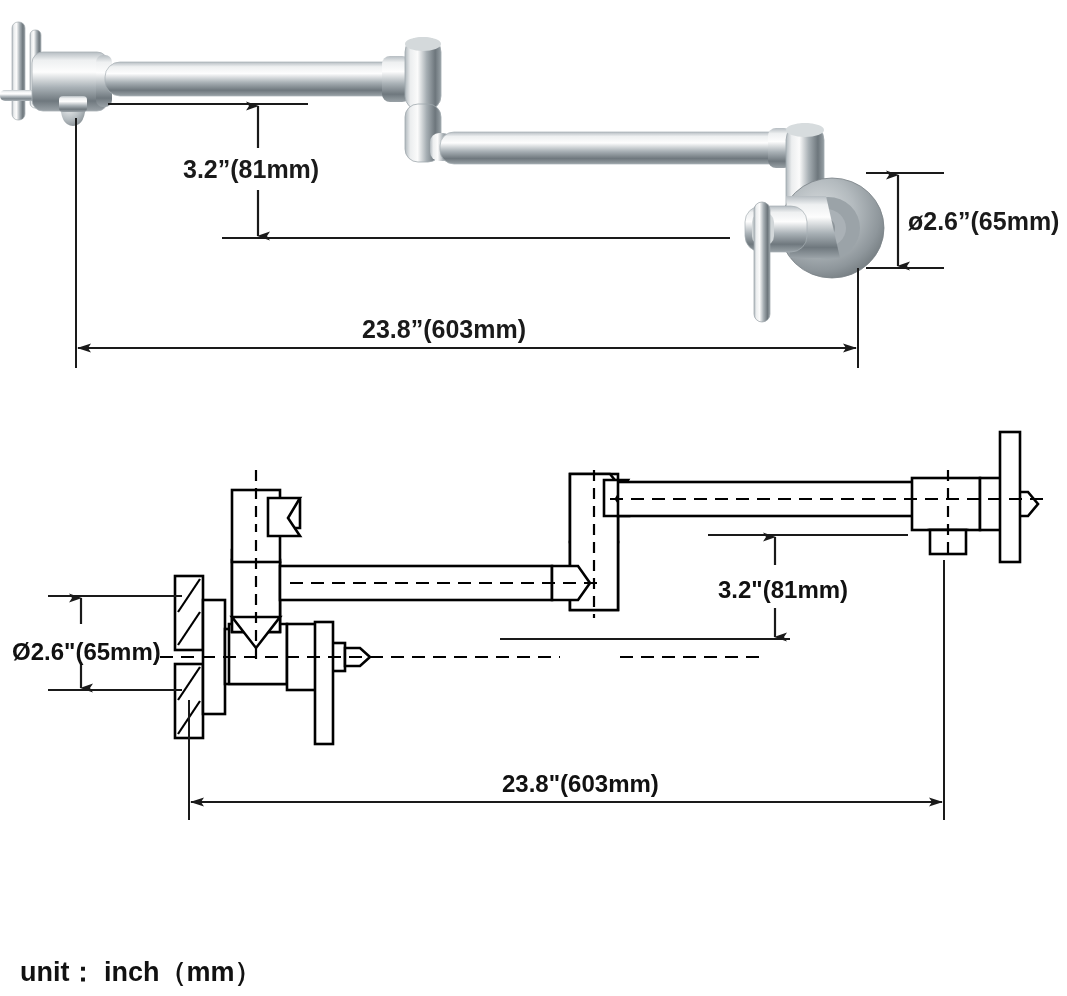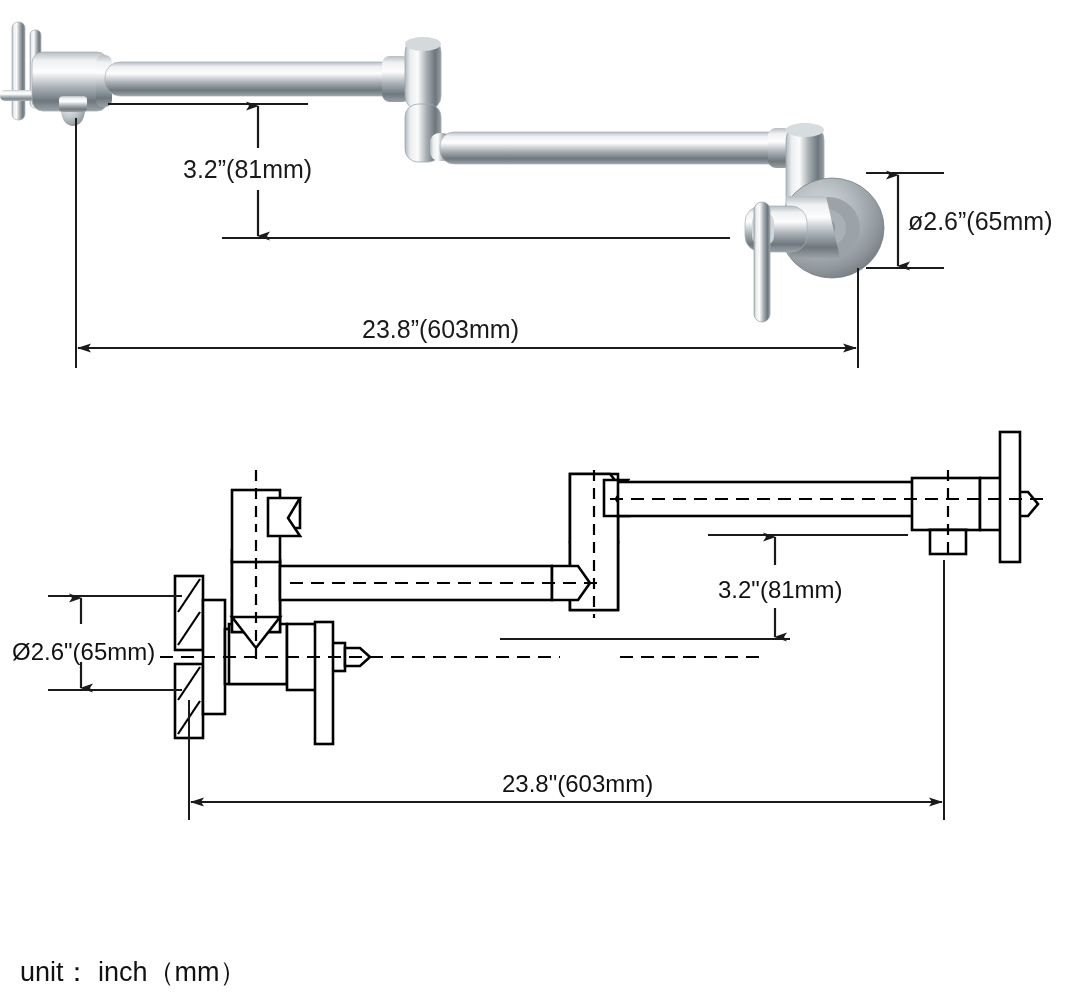--- a/index.html
+++ b/index.html
@@ -10,20 +10,21 @@
   }
   body {
     font-family: "Liberation Sans", sans-serif;
   }
   #sheet {
     position: relative;
     width: 1067px;
     height: 996px;
     background: #c2410c;
     overflow: hidden;
+    font-weight: bold;
   }
   #sheet svg {
     position: absolute;
     top: 0;
     left: 0;
     width: 1067px;
     height: 996px;
     display: block;
   }
   .dimtext {

